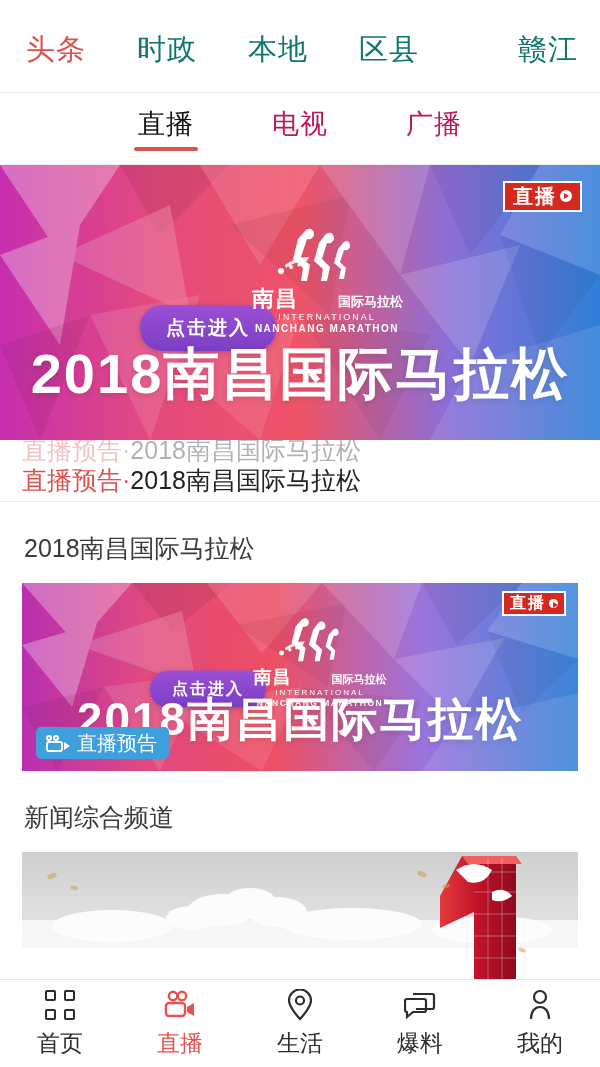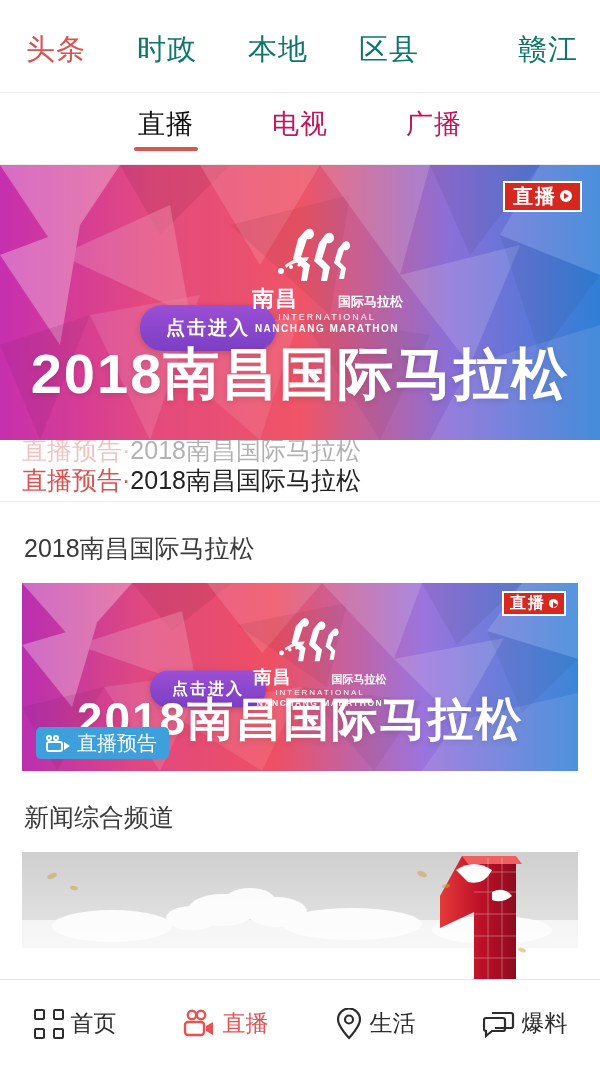--- a/index.html
+++ b/index.html
@@ -192,21 +192,21 @@
 
   
   .bottomnav{
     position:absolute; left:0; bottom:0;
     width:600px; height:88px;
     background:#fff;
     border-top:1px solid #e6e6e6;
     display:flex;
   }
   .nav-item{
-    flex:1; display:flex; flex-direction:row;
+    flex:1; display:flex; flex-direction:column;
     align-items:center; justify-content:center; gap:7px;
   }
   .nav-label{ font-size:23px; color:#2d2d2d; }
   .nav-item.active .nav-label{ color:#e8514f; }
   .nav-ic{ height:32px; display:flex; align-items:center; justify-content:center; }
 
   .grid-ic{ width:30px;height:30px; position:relative; }
   .grid-ic i{
     position:absolute; width:11px;height:11px;
     border:2.5px solid #2d2d2d; border-radius:2px;
@@ -517,14 +517,23 @@
   <div class="nav-item">
     <div class="nav-ic">
       <svg width="32" height="30" viewBox="0 0 32 30" fill="none" stroke="#2d2d2d" stroke-width="2.2">
         <path d="M9 4 h19 a2 2 0 0 1 2 2 v11 a2 2 0 0 1 -2 2 h-16"></path>
         <path d="M3 9 h17 a2 2 0 0 1 2 2 v9 a2 2 0 0 1 -2 2 h-11 l-6 5 v-5 h-0 a2 2 0 0 1 -2 -2 v-9 a2 2 0 0 1 2 -2 z"></path>
       </svg>
     </div>
     <div class="nav-label">爆料</div>
   </div>
 
+  <div class="nav-item">
+    <div class="nav-ic">
+      <svg width="28" height="32" viewBox="0 0 28 32" fill="none" stroke="#2d2d2d" stroke-width="2.2">
+        <circle cx="14" cy="8" r="6"></circle>
+        <path d="M5 30 C5 22 9 18 14 18 C19 18 23 22 23 30"></path>
+      </svg>
+    </div>
+    <div class="nav-label">我的</div>
+  </div>
 
 </div>
 
 </body></html>

